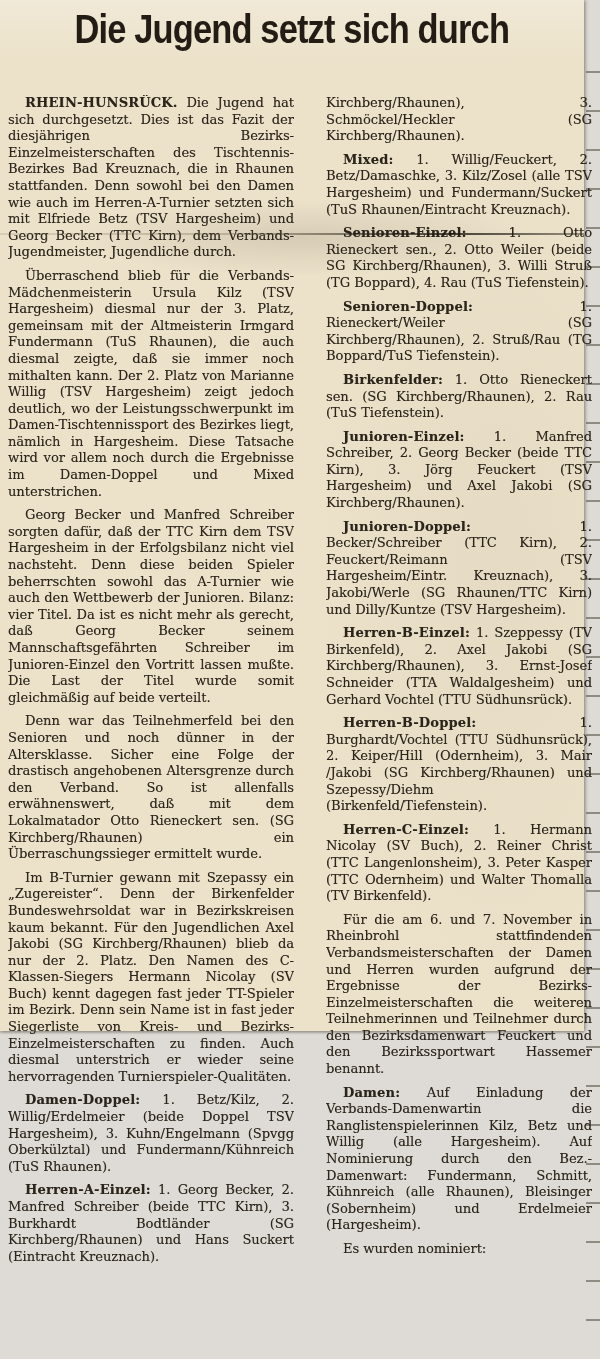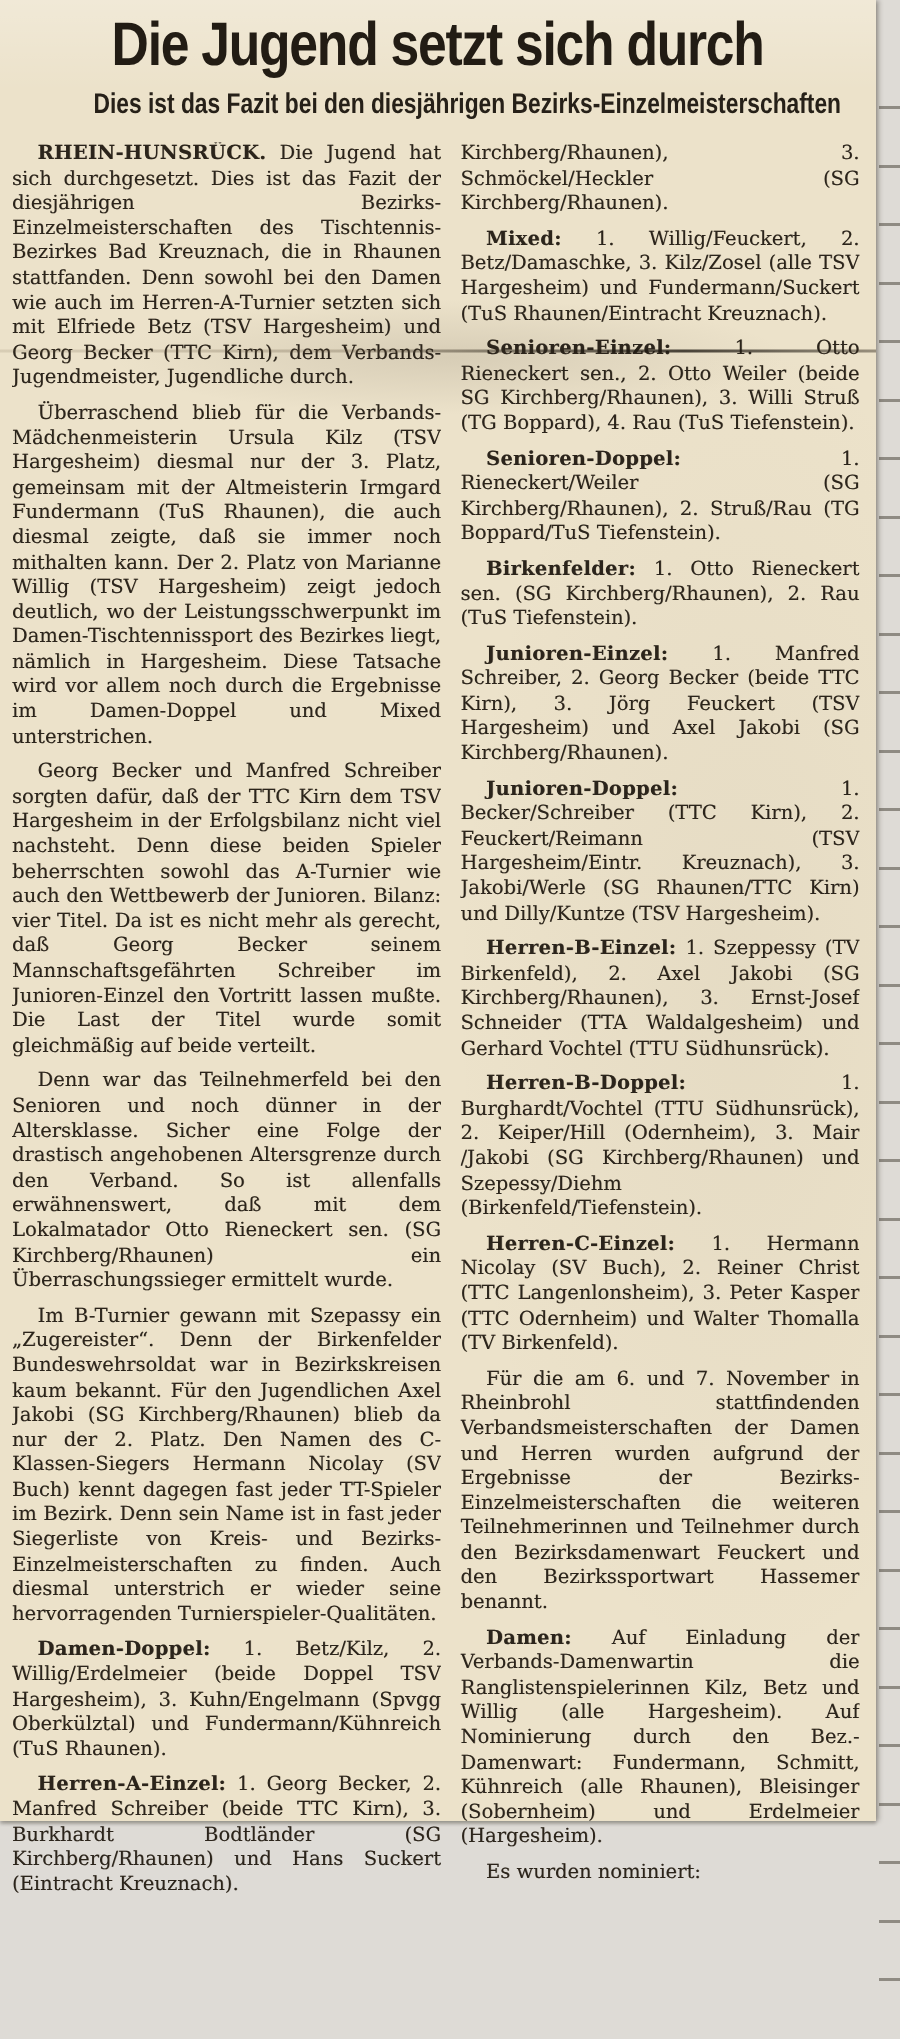--- a/index.html
+++ b/index.html
@@ -9,21 +9,21 @@
     font-family:"DejaVu Serif", serif;
   }
   
   .backing-ticks{
     position:absolute;right:0;top:34px;width:14px;height:1320px;
     background:repeating-linear-gradient(to bottom,
       transparent 0, transparent 37px, #8f8b83 37px, #8f8b83 39px);
   }
   
   .clipping{
-    position:absolute;left:0;top:0;width:584px;height:1214px;
+    position:absolute;left:0;top:0;width:584px;height:1031px;
     background-color:#ece2ca;
     background-image:
       radial-gradient(ellipse 320px 55px at 300px 238px, rgba(105,95,78,.16), transparent 70%),
       radial-gradient(ellipse 260px 600px at 85% 55%, rgba(120,110,92,.06), transparent 75%),
       linear-gradient(180deg, rgba(255,255,255,.25) 0, transparent 60px);
     box-shadow:2px 0 3px rgba(60,55,45,.35), 0 2px 2px rgba(60,55,45,.3);
   }
   
   .crease{
     position:absolute;left:0;top:233px;width:584px;height:2px;
@@ -38,21 +38,21 @@
     color:#221c14;
   }
   h1 .condense{display:inline-block;transform:scaleX(.84);transform-origin:center;}
   h2{
     margin:7px 0 0 0;font-family:"Liberation Sans", sans-serif;font-weight:bold;
     font-size:19px;line-height:22px;white-space:nowrap;color:#2620180;
     color:#262018;
   }
   h2 .condense{display:inline-block;transform:scaleX(.8);transform-origin:center;}
   .columns{
-    position:absolute;left:8px;top:95px;display:flex;gap:13px;
+    position:absolute;left:8px;top:95px;display:flex;gap:32px;
   }
   .col{height:1252px;overflow:hidden;color:#2b241b;}
   .col-left{width:286px;}
   .col-right{width:266px;}
   p.para{
     margin:0 0 7px 0;font-size:13px;line-height:16.6px;
     text-align:justify;text-indent:17px;
     text-shadow:.3px .3px 0 rgba(45,35,22,.38);
   }
   p.para.cont{text-indent:0;}
@@ -63,21 +63,20 @@
   }
 </style>
 </head>
 <body>
 
 <div class="backing-ticks"></div>
 
 <div class="clipping">
   <div class="header">
     <h1><span class="condense">Die Jugend setzt sich durch</span></h1>
-    <h2><span class="condense">Dies ist das Fazit bei den diesjährigen Bezirks-Einzelmeisterschaften</span></h2>
   </div>
 
   <div class="columns">
     <div class="col col-left" id="left-col">
         <p class="para"><strong>RHEIN-HUNSRÜCK.</strong> Die Jugend hat sich durchgesetzt. Dies ist das Fazit der diesjährigen Bezirks-Einzelmeisterschaften des Tischtennis-Bezirkes Bad Kreuznach, die in Rhaunen stattfanden. Denn sowohl bei den Damen wie auch im Herren-A-Turnier setzten sich mit Elfriede Betz (TSV Hargesheim) und Georg Becker (TTC Kirn), dem Verbands-Jugendmeister, Jugendliche durch.</p>
         <p class="para">Überraschend blieb für die Verbands-Mädchenmeisterin Ursula Kilz (TSV Hargesheim) diesmal nur der 3. Platz, gemeinsam mit der Altmeisterin Irmgard Fundermann (TuS Rhaunen), die auch diesmal zeigte, daß sie immer noch mithalten kann. Der 2. Platz von Marianne Willig (TSV Hargesheim) zeigt jedoch deutlich, wo der Leistungsschwerpunkt im Damen-Tischtennissport des Bezirkes liegt, nämlich in Hargesheim. Diese Tatsache wird vor allem noch durch die Ergebnisse im Damen-Doppel und Mixed unterstrichen.</p>
         <p class="para">Georg Becker und Manfred Schreiber sorgten dafür, daß der TTC Kirn dem TSV Hargesheim in der Erfolgsbilanz nicht viel nachsteht. Denn diese beiden Spieler beherrschten sowohl das A-Turnier wie auch den Wettbewerb der Junioren. Bilanz: vier Titel. Da ist es nicht mehr als gerecht, daß Georg Becker seinem Mannschaftsgefährten Schreiber im Junioren-Einzel den Vortritt lassen mußte. Die Last der Titel wurde somit gleichmäßig auf beide verteilt.</p>
         <p class="para">Denn war das Teilnehmerfeld bei den Senioren und noch dünner in der Altersklasse. Sicher eine Folge der drastisch angehobenen Altersgrenze durch den Verband. So ist allenfalls erwähnenswert, daß mit dem Lokalmatador Otto Rieneckert sen. (SG Kirchberg/Rhaunen) ein Überraschungssieger ermittelt wurde.</p>
         <p class="para">Im B-Turnier gewann mit Szepassy ein „Zugereister“. Denn der Birkenfelder Bundeswehrsoldat war in Bezirkskreisen kaum bekannt. Für den Jugendlichen Axel Jakobi (SG Kirchberg/Rhaunen) blieb da nur der 2. Platz. Den Namen des C-Klassen-Siegers Hermann Nicolay (SV Buch) kennt dagegen fast jeder TT-Spieler im Bezirk. Denn sein Name ist in fast jeder Siegerliste von Kreis- und Bezirks-Einzelmeisterschaften zu finden. Auch diesmal unterstrich er wieder seine hervorragenden Turnierspieler-Qualitäten.</p>
         <p class="para"><strong>Damen-Doppel:</strong> 1. Betz/Kilz, 2. Willig/Erdelmeier (beide Doppel TSV Hargesheim), 3. Kuhn/Engelmann (Spvgg Oberkülztal) und Fundermann/Kühnreich (TuS Rhaunen).</p>

